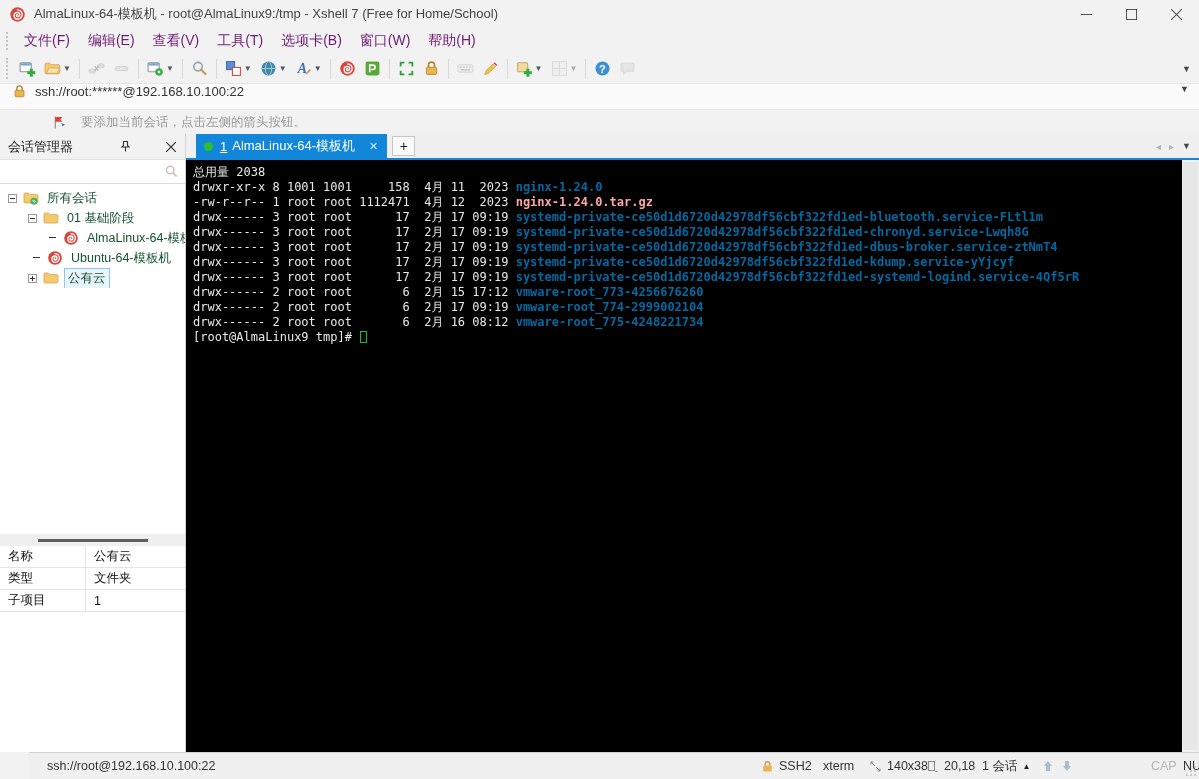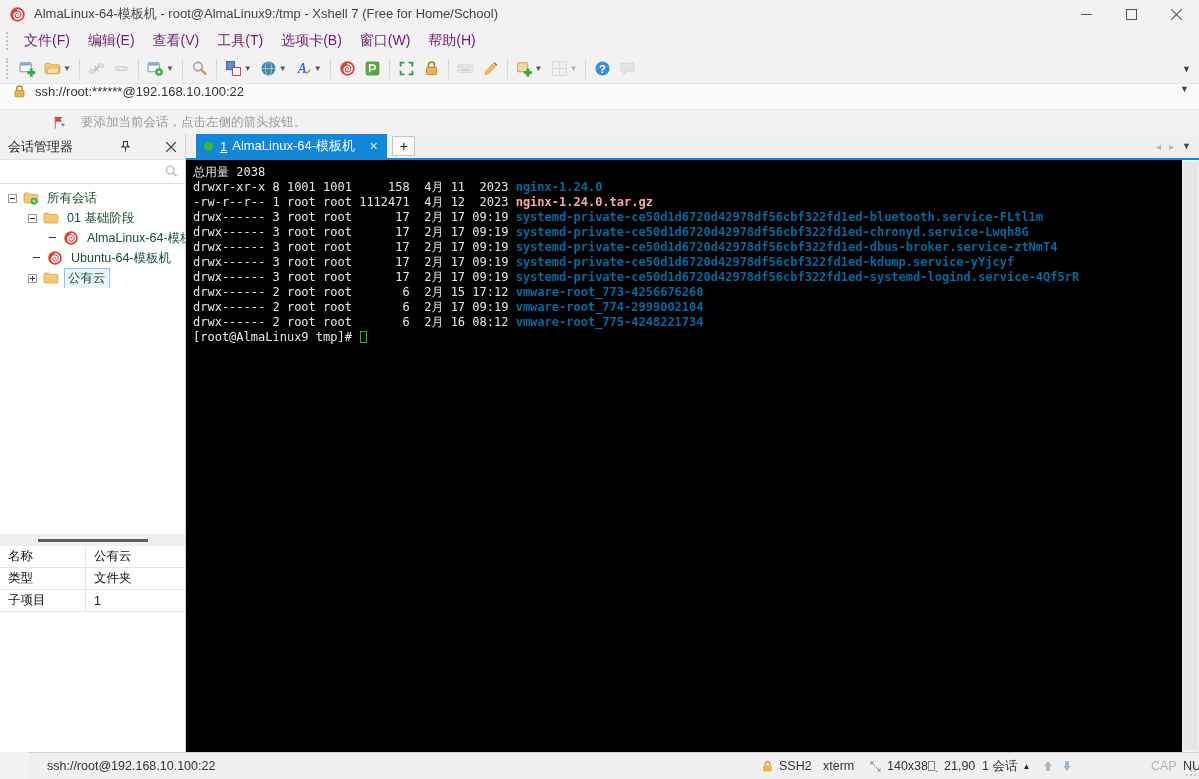--- a/index.html
+++ b/index.html
@@ -440,21 +440,21 @@
       <span class="sb-ic"><svg width="13" height="13" viewBox="0 0 13 13">
             <path d="M2 4.5v-2.5h2.5M8.5 11h2.5V8.5M2 2l4 4M11 11L7 7" stroke="#8a8a8a" fill="none"></path>
           </svg></span>
       <span>140x38</span>
     </span>
     <span class="sb-item" style="left:897px;">
       <span class="sb-ic"><svg width="13" height="13" viewBox="0 0 13 13">
             <rect x="2.5" y="1.5" width="6" height="9" fill="none" stroke="#8a8a8a"></rect>
             <path d="M9.5 11.5h2" stroke="#8a8a8a"></path>
           </svg></span>
-      <span>21,90</span>
+      <span>20,18</span>
     </span>
     <span class="sb-item" style="left:953px;">
       <span>1 会话</span>
       <span class="sb-caret-up">▲</span>
     </span>
     <span class="sb-item sb-arrows" style="left:1012px;">
       <svg width="14" height="14" viewBox="0 0 14 14">
           <path d="M7 2l4 5H9v5H5V7H3z" fill="#a9bccb"></path>
         </svg>
       <svg width="14" height="14" viewBox="0 0 14 14">

